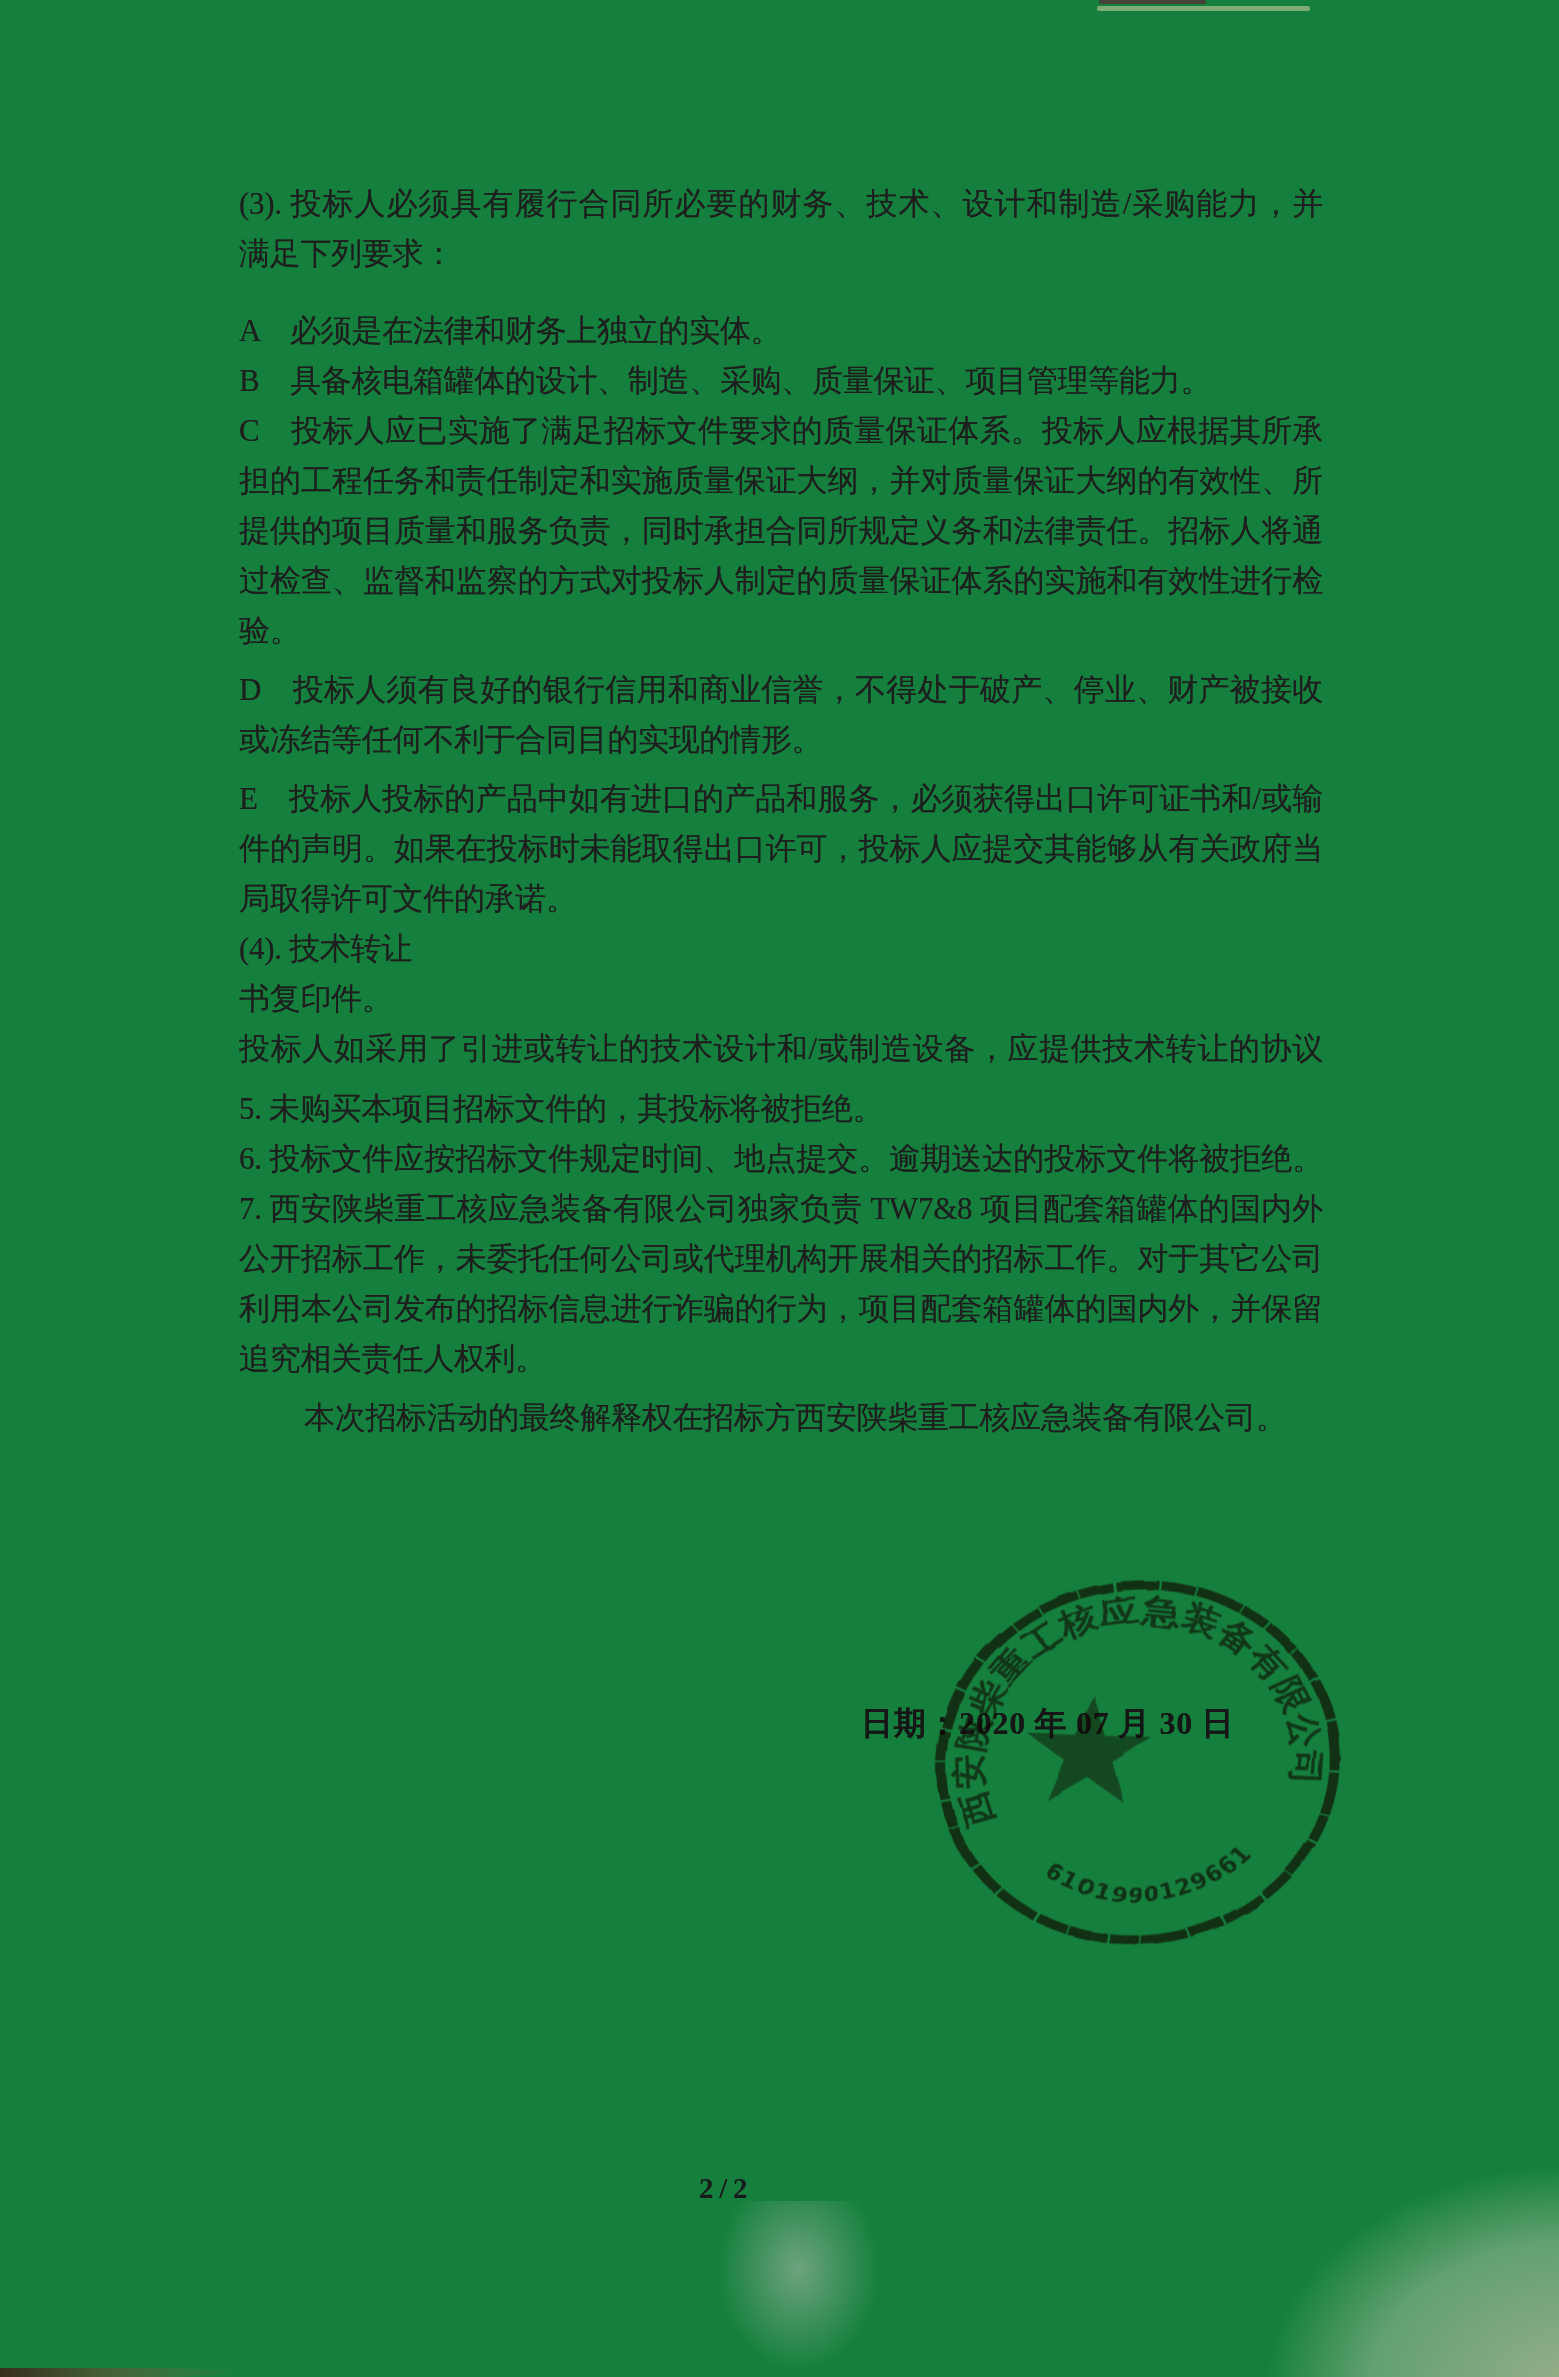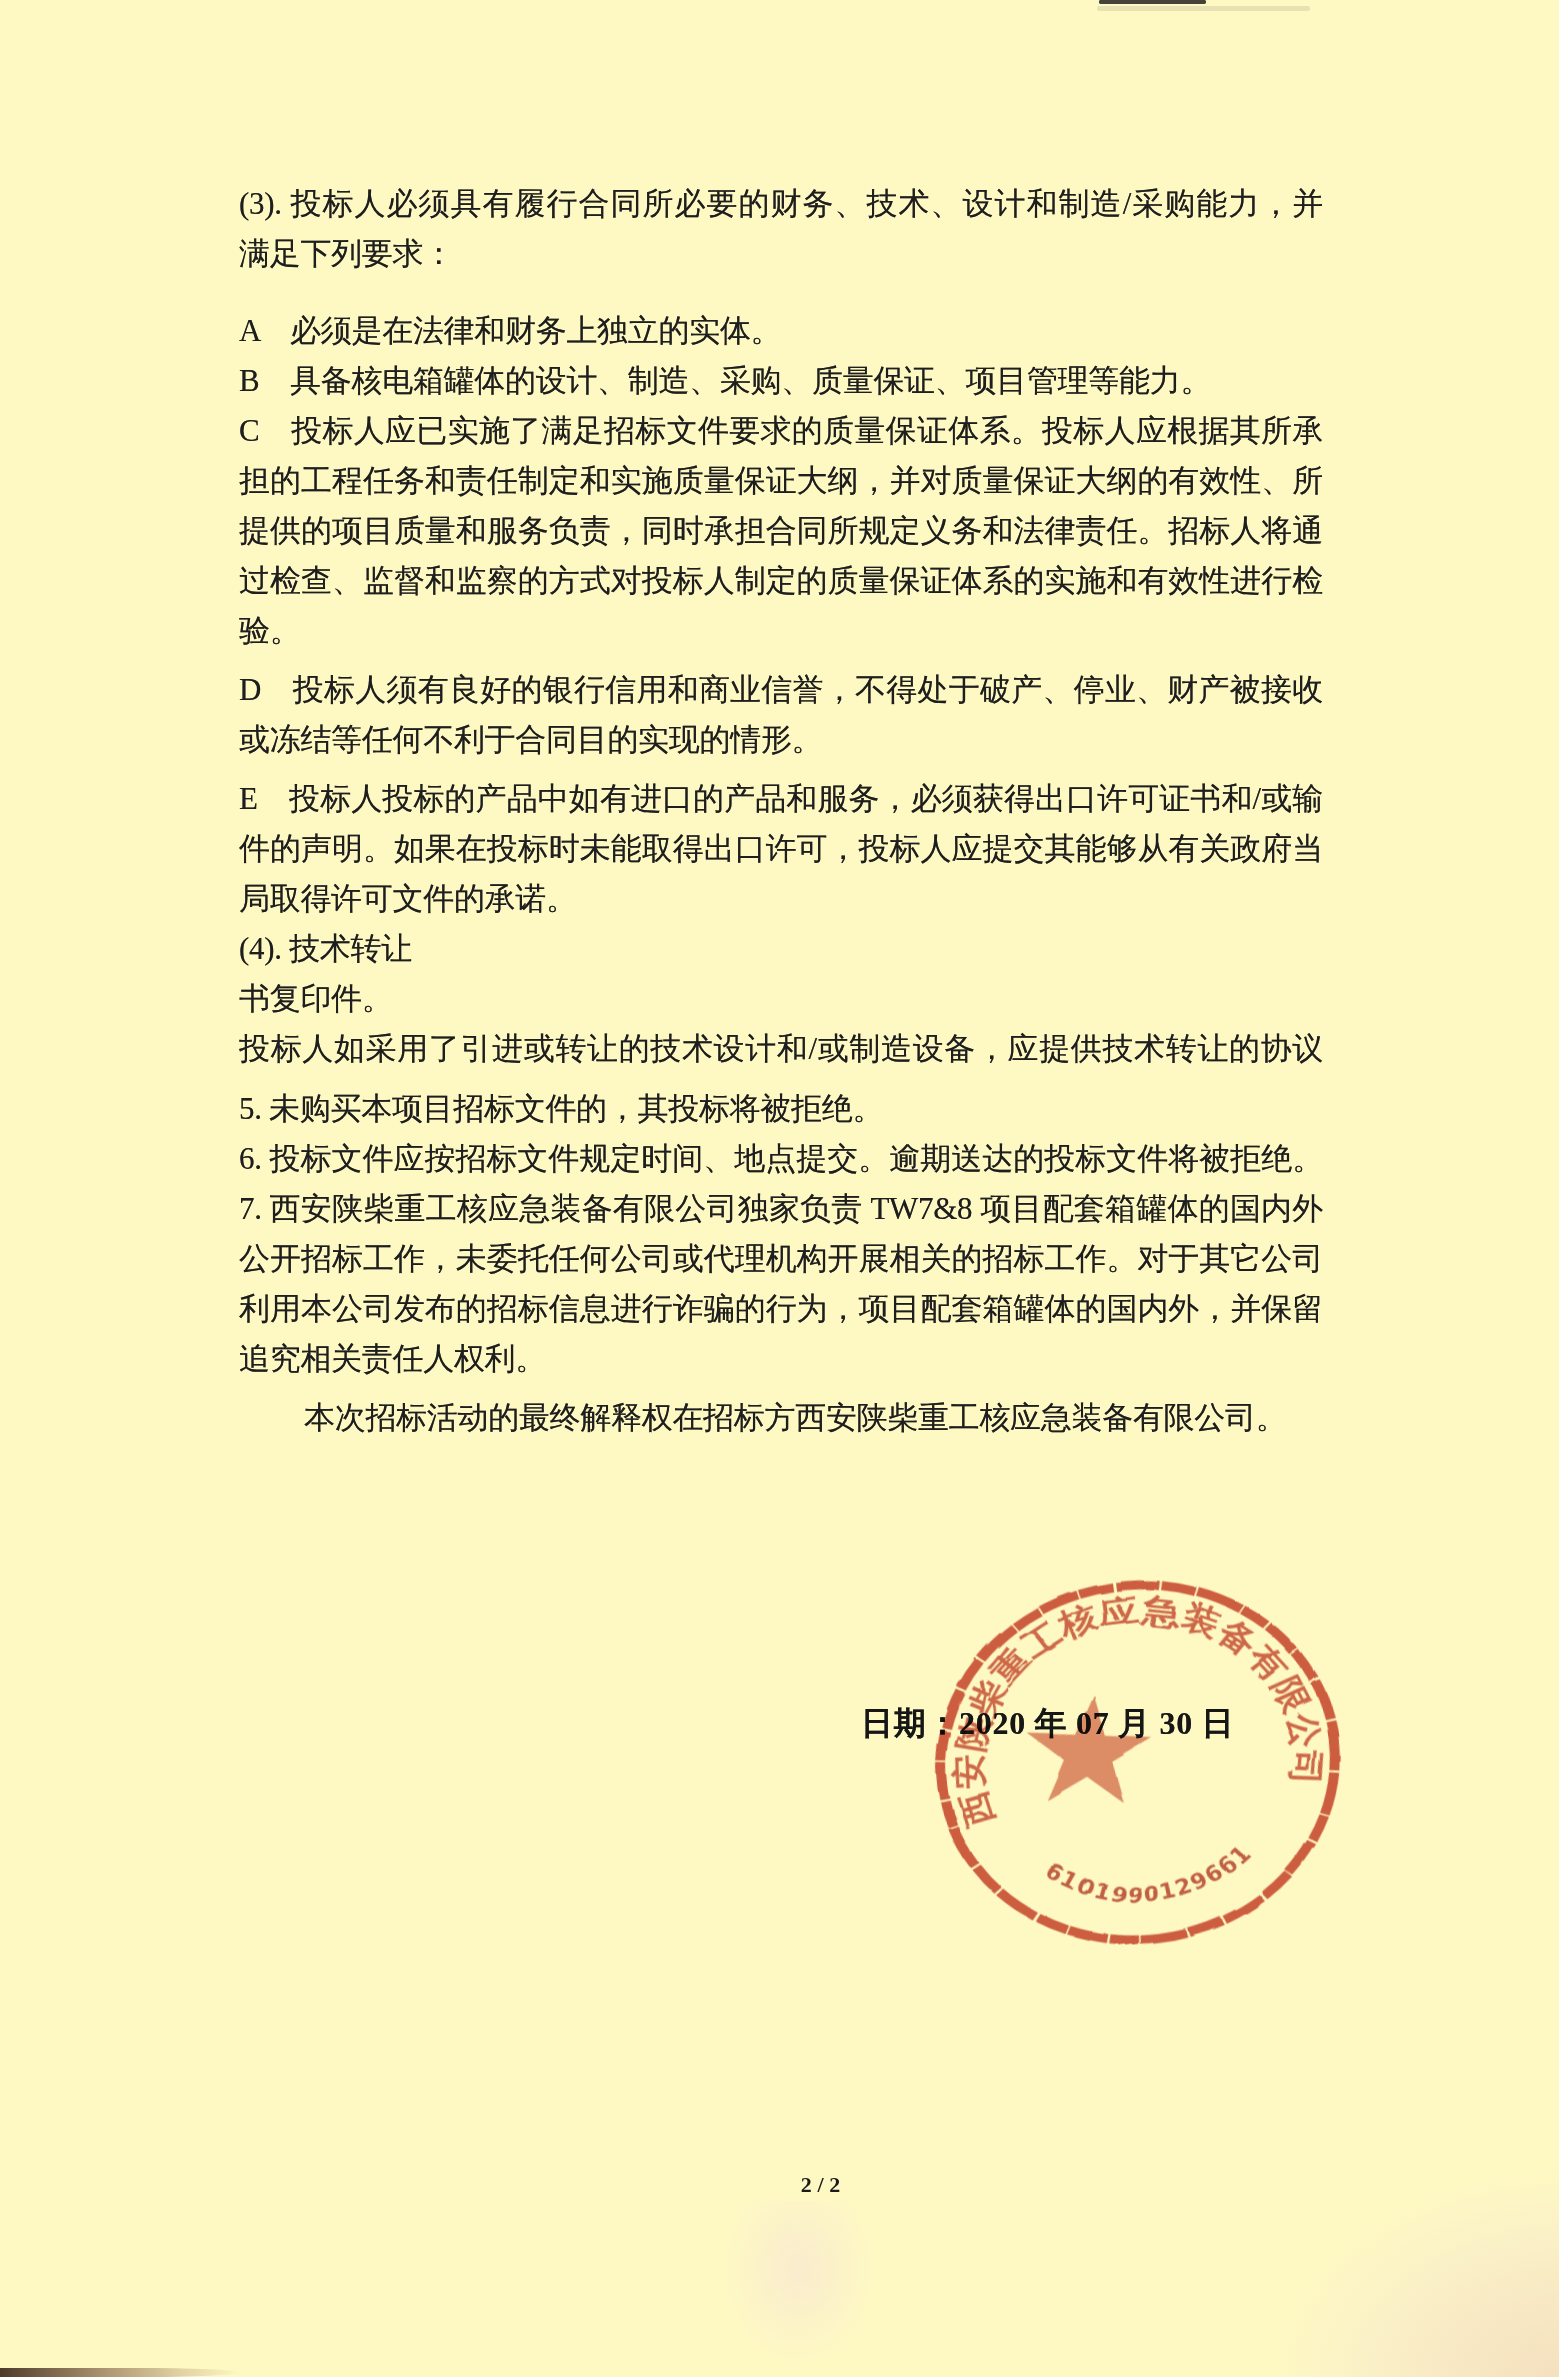--- a/index.html
+++ b/index.html
@@ -1,19 +1,19 @@
 <!DOCTYPE html>
 <html style="font-size:11.4px"><head>
 <meta charset="utf-8">
 <style>
   html,body{margin:0;padding:0;background:#e8e8e8;}
   #page{
     position:relative;
     width:1559px;height:2377px;
-    background:#fef9c3;
+    background:#15803d;
     overflow:hidden;
     font-family:"Liberation Serif","DejaVu Serif",serif;
     color:#1e1e1e;
   }
   
   #doc-body{
     position:absolute;left:239px;top:179px;width:1084px;
   }
   .line{
     font-size:31px;
@@ -35,23 +35,23 @@
     font-weight:bold;
     letter-spacing:0.7px;
     white-space:nowrap;
     color:#161616;
     text-shadow:0 0 0.4px rgba(20,20,20,.7);
   }
   #bidder-line{ left:733px; top:1667px; }
   #date-line{ left:861px; top:1702px;text-align:center; }
   
   #page-number{
-    position:absolute;left:739px;top:2172px;width:107px;
-    text-align:right;
-    font-size:22px;font-weight:600;letter-spacing:5.7px;
+    position:absolute;left:699px;top:2172px;width:107px;
+    text-align:left;
+    font-size:29px;font-weight:600;letter-spacing:5.7px;
     color:#1a1a1a;
   }
   
   #stamp{
     position:absolute;
     left:932px;top:1571px;
     width:412px;height:383px;
     mix-blend-mode:multiply;
     opacity:.93;
     filter:blur(0.3px);

